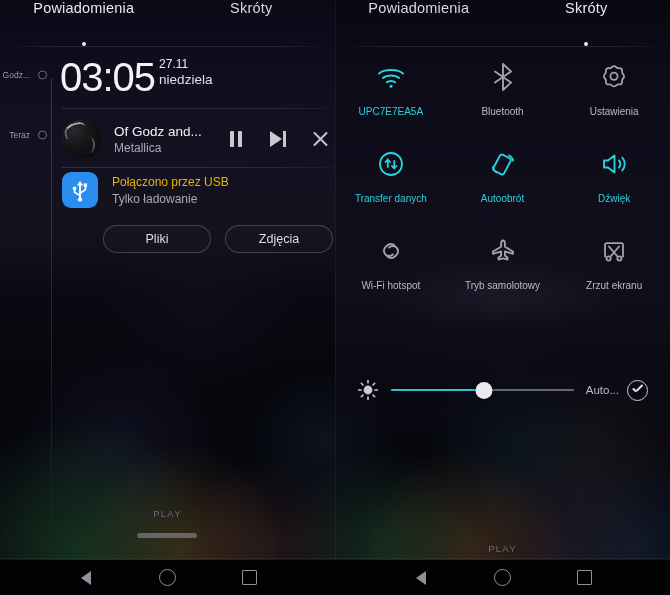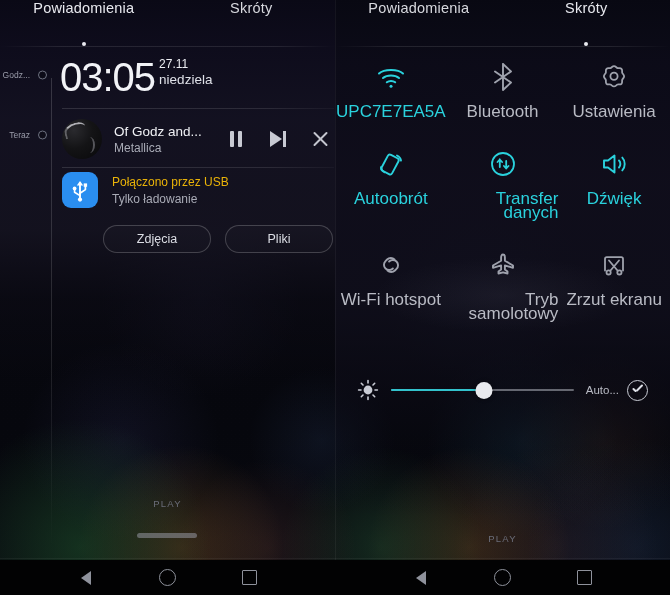--- a/index.html
+++ b/index.html
@@ -130,40 +130,40 @@
   .usbbtns{position:absolute;left:103px;top:225px;width:230px;display:flex;gap:14px;}
   .obtn{flex:1;height:26px;border:1px solid rgba(255,255,255,.20);border-radius:14px;
     display:flex;align-items:center;justify-content:center;font-size:12.5px;color:#dcdee5;cursor:pointer;
     background:rgba(255,255,255,.015);}
 
   
   .qgrid{position:absolute;left:335px;top:58px;width:335px;}
   .qrow{display:flex;}
   .qcell{flex:1;display:flex;flex-direction:column;align-items:center;cursor:pointer;}
   .qicon{width:38px;height:38px;display:flex;align-items:center;justify-content:center;}
-  .qlabel{margin-top:9px;font-size:17px;text-align:right;line-height:14px;color:#b9bbc4;}
+  .qlabel{margin-top:9px;font-size:10px;text-align:right;line-height:14px;color:#b9bbc4;}
   .qcell.on .qlabel{color:#2ad2dd;}
   .qoff svg{stroke:#9fa2ad;}
   .qon svg{stroke:#2ad2dd;}
 
   
   .brrow{position:absolute;left:335px;top:374px;width:335px;height:32px;display:flex;align-items:center;padding:0 22px;box-sizing:border-box;}
   .bricon{width:22px;height:22px;flex:0 0 auto;display:flex;align-items:center;justify-content:center;}
   .slider{position:relative;flex:1 1 auto;height:18px;margin:0 12px;display:flex;align-items:center;cursor:pointer;}
   .strack{position:absolute;left:0;right:0;height:2px;background:rgba(210,215,225,.45);border-radius:2px;}
   .sfill{position:absolute;left:0;height:2px;width:51%;background:#2ad2dd;border-radius:2px;opacity:.85;}
   .sknob{position:absolute;left:51%;width:17px;height:17px;border-radius:50%;background:#e9eaee;transform:translateX(-50%);
     box-shadow:0 0 4px rgba(0,0,0,.45);}
   .autolbl{font-size:11.5px;color:#b9bbc4;margin-right:8px;white-space:nowrap;}
   .autochk{width:19px;height:19px;border-radius:50%;border:1px solid #c9ccd5;position:relative;flex:0 0 auto;cursor:pointer;}
   .autochk:before{content:"";position:absolute;left:4px;top:8px;width:5px;height:2px;background:#dfe2e9;transform:rotate(45deg);border-radius:1px;}
   .autochk:after{content:"";position:absolute;left:6.5px;top:6px;width:9px;height:2px;background:#dfe2e9;transform:rotate(-45deg);border-radius:1px;}
 
   
-  .carrier{position:absolute;bottom:51px;width:335px;text-align:center;font-size:9.5px;letter-spacing:1.2px;color:#6a6c78;}
+  .carrier{position:absolute;bottom:41px;width:335px;text-align:center;font-size:9.5px;letter-spacing:1.2px;color:#6a6c78;}
   .carrier.l{left:0;}.carrier.r{left:335px;}
   .homebar{position:absolute;bottom:22px;width:60px;height:5px;border-radius:3px;background:rgba(150,152,162,.55);}
   .homebar.l{left:137px;}.homebar.r{left:472px;}
   .wallline{position:absolute;bottom:36px;left:0;width:670px;height:1px;background:rgba(255,255,255,.05);}
 
   
   .navbar{position:absolute;left:0;bottom:0;width:670px;height:35px;background:#020203;display:flex;}
   .navhalf{flex:1;display:flex;align-items:center;justify-content:center;gap:60px;}
   .nbtn{width:22px;height:22px;display:flex;align-items:center;justify-content:center;cursor:pointer;}
   .n-back{width:0;height:0;border-right:10px solid #8f929c;border-top:7px solid transparent;border-bottom:7px solid transparent;}
@@ -244,22 +244,22 @@
           <circle cx="12.6" cy="16.4" r="1.9" fill="#ffffff"></circle>
         </svg>
       </div>
       <div class="usbtext">
         <div class="utitle">Połączono przez USB</div>
         <div class="usub">Tylko ładowanie</div>
       </div>
     </div>
 
     <div class="usbbtns">
+      <div class="obtn">Pliki</div>
       <div class="obtn">Zdjęcia</div>
-      <div class="obtn">Pliki</div>
     </div>
 
     <div class="carrier l">PLAY</div>
     <div class="homebar l"></div>
   </div>
 
   <div class="panel right">
     <div class="shade"></div>
 
     <div class="tabbar">
@@ -310,38 +310,38 @@
             <circle cx="15" cy="14.3" r="3.6"></circle>
           </svg>
         </div>
         <div class="qlabel">Ustawienia</div>
       </div>
     </div>
 
     <div class="qrow" style="margin-bottom:26px;">
       <div class="qcell on">
         <div class="qicon qon">
+          <svg width="30" height="30" viewBox="0 0 30 30" fill="none" stroke-width="1.8" stroke-linecap="round" stroke-linejoin="round">
+            <circle cx="15" cy="15" r="11"></circle>
+            <path d="M11.8 18 V10.5 M11.8 10.5 L9.5 13 M11.8 10.5 L14.1 13"></path>
+            <path d="M18.2 12 V19.5 M18.2 19.5 L15.9 17 M18.2 19.5 L20.5 17"></path>
+          </svg>
+        </div>
+        <div class="qlabel">Transfer danych</div>
+      </div>
+
+      <div class="qcell on">
+        <div class="qicon qon">
           <svg width="30" height="30" viewBox="0 0 30 30" fill="none" stroke-width="1.9" stroke-linecap="round" stroke-linejoin="round">
             <rect x="8" y="6.5" width="12" height="18" rx="2.4" transform="rotate(28 14 15.5)"></rect>
             <path d="M21 6.5 C23.4 7.6 24.8 9.6 25 11.6"></path>
             <path d="M8.5 23.2 C6.4 22 5.2 20.2 5 18.3"></path>
           </svg>
         </div>
         <div class="qlabel">Autoobrót</div>
-      </div>
-
-      <div class="qcell on">
-        <div class="qicon qon">
-          <svg width="30" height="30" viewBox="0 0 30 30" fill="none" stroke-width="1.8" stroke-linecap="round" stroke-linejoin="round">
-            <circle cx="15" cy="15" r="11"></circle>
-            <path d="M11.8 18 V10.5 M11.8 10.5 L9.5 13 M11.8 10.5 L14.1 13"></path>
-            <path d="M18.2 12 V19.5 M18.2 19.5 L15.9 17 M18.2 19.5 L20.5 17"></path>
-          </svg>
-        </div>
-        <div class="qlabel">Transfer danych</div>
       </div>
 
       <div class="qcell on">
         <div class="qicon qon">
           <svg width="32" height="28" viewBox="0 0 32 28" fill="none" stroke-width="1.9" stroke-linecap="round" stroke-linejoin="round">
             <path d="M6 10.5 H10 L16.5 5.5 V22.5 L10 17.5 H6 Z"></path>
             <path d="M21 10.5 C22.8 12.3 22.8 15.7 21 17.5"></path>
             <path d="M24.3 7.6 C27.5 10.8 27.5 17.2 24.3 20.4"></path>
           </svg>
         </div>

